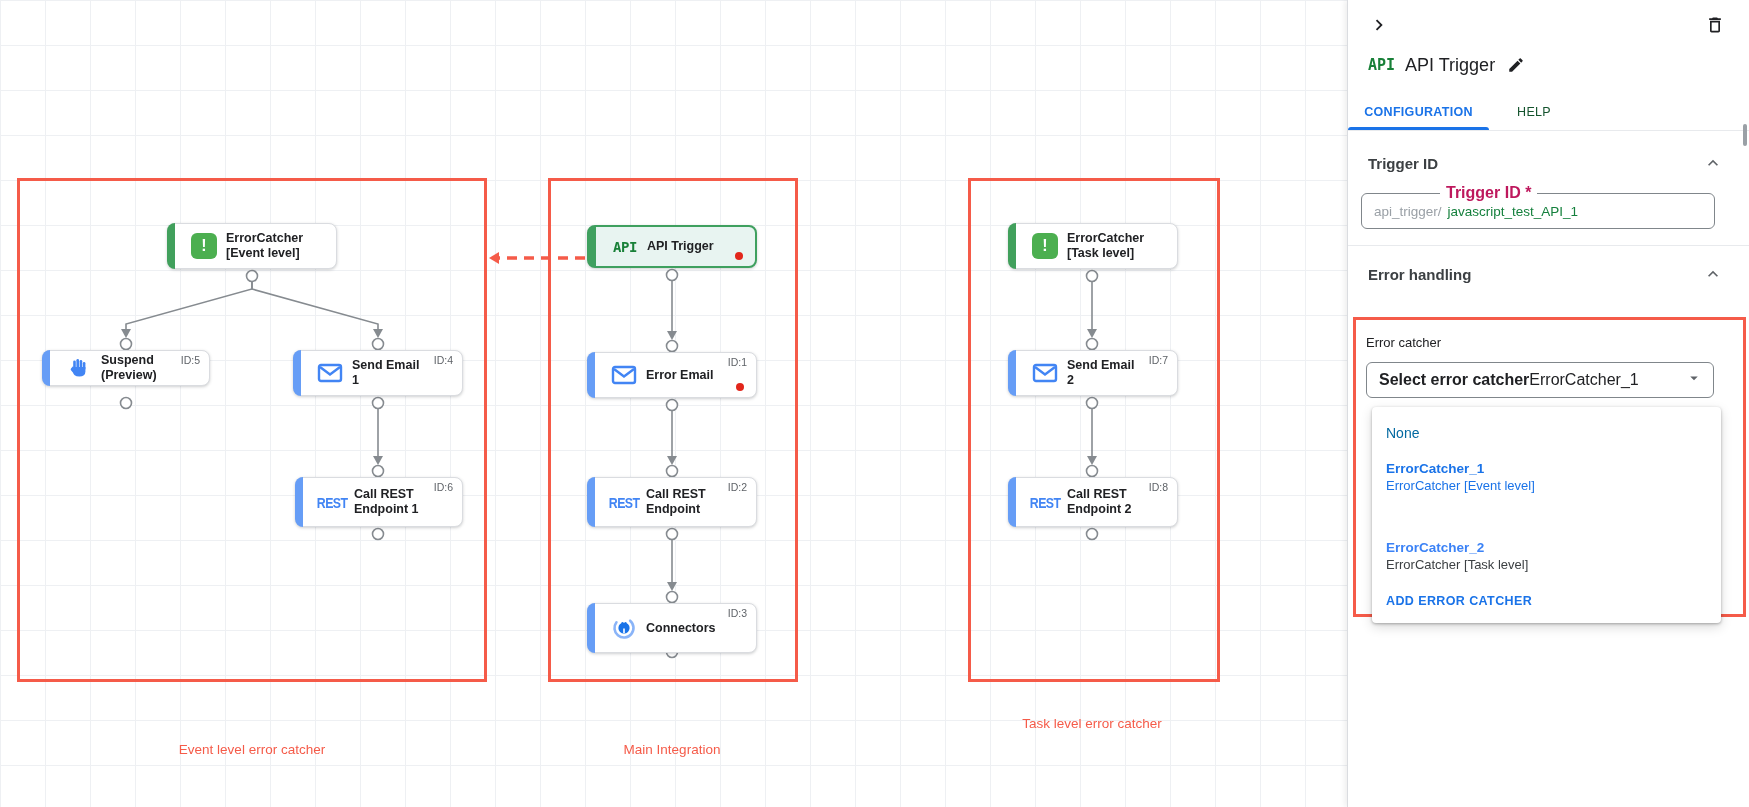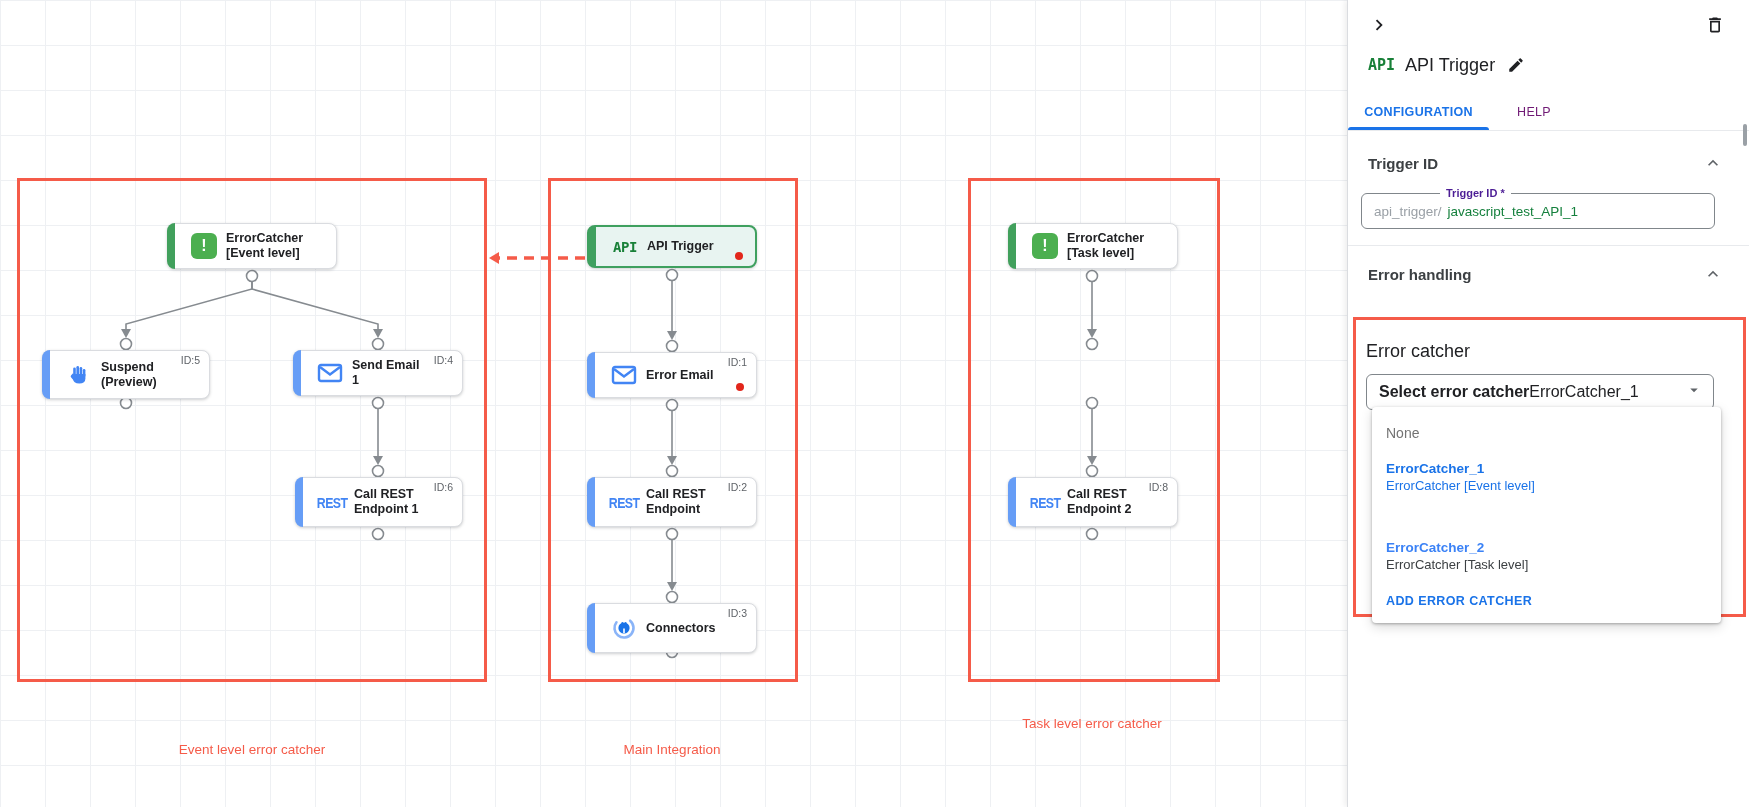--- a/index.html
+++ b/index.html
@@ -42,49 +42,49 @@
   .icon-btn { background:none; border:none; cursor:pointer; padding:2px; display:flex; }
   .title-row { display:flex; align-items:center; gap:10px; padding:16px 20px 0 20px; }
   .panel-title { font-size:18px; color:#202124; }
   .logo-api { font-family:"DejaVu Sans Mono", monospace; font-weight:700; color:#188038; font-size:15px; }
   .tabbar { display:flex; margin-top:18px; border-bottom:1px solid #e8eaed; }
   .tab { position:relative; height:36px; display:flex; align-items:center; justify-content:center;
     font-size:12.5px; font-weight:700; letter-spacing:.3px; cursor:pointer; }
   .tab.active { color:#1a73e8; width:141px; }
   .tab.active::after { content:""; position:absolute; left:0; right:0; bottom:0; height:3px;
     background:#1a73e8; border-radius:3px 3px 0 0; }
-  .tab.inactive { color:#701a75; width:90px; font-weight:400; }
+  .tab.inactive { color:#14532d; width:90px; font-weight:400; }
   .scroll-thumb { position:absolute; right:2px; top:124px; width:4px; height:22px; background:#9aa0a6; border-radius:2px; }
 
   .sec-head { display:flex; justify-content:space-between; align-items:center; padding:22px 26px 0 20px; }
   .sec-title { font-size:15px; font-weight:700; color:#3c4043; }
   .chev { cursor:pointer; display:flex; }
 
   .field { position:relative; margin:20px 34px 0 13px; border:1px solid #80868b; border-radius:6px;
     height:36px; display:flex; align-items:center; padding:0 12px; background:#fff; }
-  .field .flabel { position:absolute; top:-8px; font-size:11px; font-weight:700; color:#4c1d95;
+  .field .flabel { position:absolute; top:-8px; font-size:16px; font-weight:700; color:#be185d;
     background:#fff; padding:0 6px; line-height:14px; }
   .flabel.off80 { left:78px; } .flabel.off10 { left:10px; font-weight:700; }
   .field .prefix { color:#9aa0a6; font-size:13.5px; margin-right:6px; }
   .field .fvalue { color:#15803d; font-size:13.5px; }
   .divider { height:1px; background:#e8eaed; margin-top:16px; }
 
   .red-region { position:absolute; left:5px; top:317px; width:393px; height:300px; border:3px solid #f55b49; }
-  .ec-label { font-size:18px; color:#202124; padding:21px 0 0 10px; }
+  .ec-label { font-size:13px; color:#202124; padding:15px 0 0 10px; }
   .select-field { position:relative; margin:12px 29px 0 10px; border:1px solid #80868b; border-radius:6px;
     height:36px; display:flex; align-items:center; padding:16px 12px; cursor:pointer; background:#fff; }
   .select-field .arrow { position:absolute; right:10px; }
   .menu { position:absolute; left:16px; top:87px; width:349px; background:#fff; border-radius:4px;
     box-shadow:0 1px 3px rgba(0,0,0,.3), 0 4px 12px rgba(0,0,0,.15); padding:8px 0 14px; }
   .menu-item { padding:8px 14px; cursor:pointer; }
   .menu-item .mi-name { font-size:13.5px; font-weight:700; }
   .menu-item .mi-desc { font-size:13px; margin-top:2px; }
   .mi-blue .mi-name, .mi-blue .mi-desc { color:#1a73e8; }
   .mi-dark .mi-name { color:#3b82f6;margin-top:31px; } .mi-dark .mi-desc { color:#3c4043; }
-  .mi-none { font-size:14px; color:#737373; padding:10px 14px 12px; cursor:pointer; }
+  .mi-none { font-size:14px; color:#0369a1; padding:10px 14px 12px; cursor:pointer; }
   .add-btn { display:inline-block; margin:14px 0 0 14px; color:#1a73e8; font-size:12.5px; font-weight:700;
     letter-spacing:.4px; background:none; border:none; cursor:pointer; font-family:inherit; }
 </style>
 </head>
 <body>
 
 <div class="app">
 
   <div class="canvas">
 
@@ -141,21 +141,21 @@
     <div class="red-box" style="left:968px; top:178px; width:252px; height:504px;"></div>
 
     <div class="node green" style="left:167px; top:223px; width:170px; height:46px;">
       <span class="stripe"></span>
       <span class="nicon">
           <span class="ec-badge">!</span>
         </span>
       <span class="nlabel">ErrorCatcher [Event level]</span>
     </div>
 
-    <div class="node blue" style="left:42px; top:350px; width:168px; height:49px;">
+    <div class="node blue" style="left:42px; top:350px; width:168px; height:36px;">
       <span class="stripe"></span>
       <span class="nicon">
         <svg width="24" height="24" viewBox="0 0 24 24" fill="#4285f4">
           <rect x="6.2" y="4.5" width="2.6" height="9" rx="1.3"></rect>
           <rect x="9.4" y="3" width="2.6" height="10" rx="1.3"></rect>
           <rect x="12.6" y="4" width="2.6" height="9.5" rx="1.3"></rect>
           <rect x="15.8" y="6" width="2.6" height="8" rx="1.3"></rect>
           <path d="M6.2 10 L4 12.5 Q3.2 13.5 4.2 14.6 L8 19 Z"></path>
           <path d="M6.2 11 h12.2 v4.5 q0 5 -6.1 5 q-6.1 0 -6.1 -5 Z"></path>
         </svg>
@@ -232,20 +232,31 @@
     </div>
 
     <div class="node green" style="left:1008px; top:223px; width:170px; height:46px;">
       <span class="stripe"></span>
       <span class="nicon">
           <span class="ec-badge">!</span>
         </span>
       <span class="nlabel">ErrorCatcher [Task level]</span>
     </div>
 
+    <div class="node blue" style="left:1008px; top:350px; width:170px; height:46px;">
+      <span class="stripe"></span>
+      <span class="nicon">
+        <svg width="26" height="22" viewBox="0 0 26 22">
+          <rect x="2" y="3" width="22" height="16" rx="2" fill="#fff" stroke="#4285f4" stroke-width="2.4"></rect>
+          <path d="M3 5 L13 12.5 L23 5" fill="none" stroke="#4285f4" stroke-width="2.4"></path>
+        </svg>
+      </span>
+      <span class="nlabel">Send Email 2</span>
+      <span class="nid">ID:7</span>
+    </div>
 
     <div class="node blue" style="left:1008px; top:477px; width:170px; height:50px;">
       <span class="stripe"></span>
       <span class="nicon">
           <span class="rest-txt">REST</span>
         </span>
       <span class="nlabel">Call REST Endpoint 2</span>
       <span class="nid">ID:8</span>
     </div>
 

